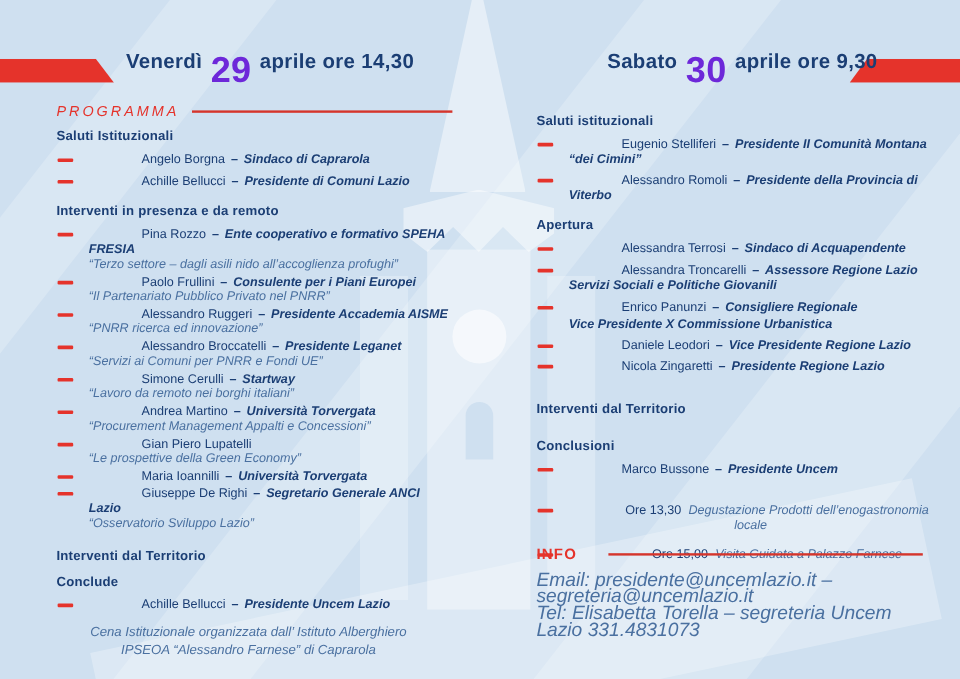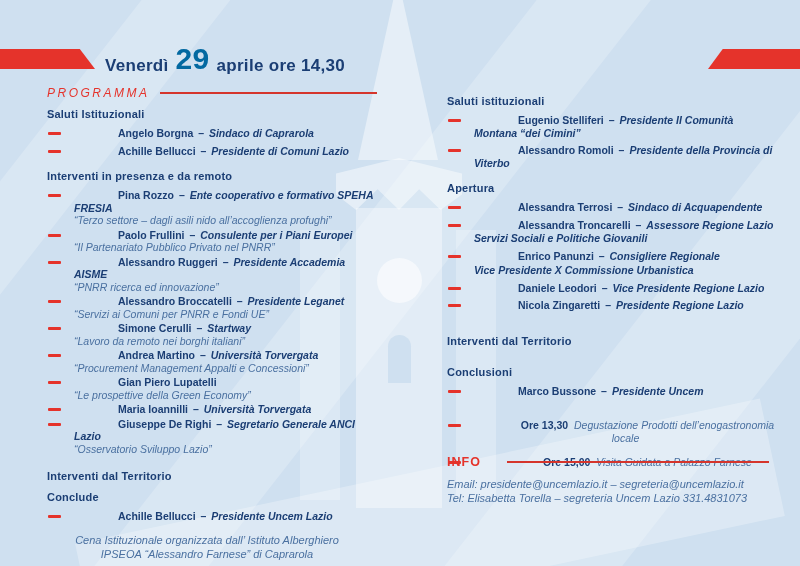--- a/index.html
+++ b/index.html
@@ -50,24 +50,24 @@
   }
 
   
   .ribbon { position: absolute; top: 49px; height: 20px; background: #e5332b; }
   .ribbon-left { left: 0; width: 95px; clip-path: polygon(0 0, 84% 0, 100% 100%, 0 100%); }
   .ribbon-right { left: 708px; width: 92px; clip-path: polygon(16% 0, 100% 0, 100% 100%, 0 100%); }
 
   
   .date-header {
     position: absolute; top: 42px;
-    display: flex; align-items: flex-end; gap: 7px;
+    display: flex; align-items: flex-start; gap: 7px;
     color: #1b3e74; font-weight: 700; font-size: 17px; letter-spacing: 0.3px;
   }
-  .date-header .day { color: #0369a1; font-size: 30px; font-weight: 700; }
+  .date-header .day { color: #6d28d9; font-size: 30px; font-weight: 700; }
   .date-left { left: 105px; }
   .date-right { left: 506px; }
 
   
   .col { position: absolute; width: 330px; }
   .col-left { left: 47px; top: 86px; }
   .col-right { left: 447px; top: 95px; width: 330px; }
 
   .programma-row { display: flex; align-items: center; gap: 10px; height: 14px; margin-bottom: 8px; font-style: italic; }
   .programma-label { color: #e5332b; font-size: 12px; letter-spacing: 2.5px; font-weight: 400; }
@@ -86,40 +86,40 @@
   .mt-conc-r { margin-top: 19px; }
 
   .item { display: flex; margin-bottom: 5px; }
   .item-tight { margin-bottom: 2px; }
   .dash {
     flex: none; width: 13px; height: 3px; border-radius: 1px;
     background: #e5332b; margin-top: 5px; margin-right: 13px; margin-left: 1px;
   }
   .item-text { flex: 1; }
   .line1 { font-size: 10.5px; line-height: 12.5px; color: #1b3e74; }
-  .name { font-weight: 700; color: #1b3e74; padding-left: 44px; }
+  .name { font-weight: 400; color: #1b3e74; padding-left: 44px; }
   .sep { font-weight: 700; color: #1b3e74; margin: 0 2px; }
   .role { font-weight: 700; font-style: italic; color: #1b3e74; }
   .role2 { font-weight: 700; font-style: italic; color: #1b3e74; font-size: 10.5px; line-height: 14px; }
   .quote { font-style: italic; color: #4a70a0; font-size: 10.5px; line-height: 12.5px; }
   .desc { font-style: italic; color: #4a70a0; font-weight: 400; margin-left: 3px; }
   .sched { margin-top: 12px; text-align: center; }
   .sched-first { margin-top: 22px; }
 
   .cena {
     margin-top: 10px; text-align: center;
     font-style: italic; color: #4a70a0; font-size: 11px; line-height: 14.5px;
     width: 320px;
   }
 
   
   .info-block { position: absolute; left: 447px; top: 455px; width: 322px; }
   .info-row { display: flex; align-items: center; gap: 26px; height: 14px; margin-bottom: 8px; }
   .info-label { color: #e5332b; font-size: 12.5px; font-weight: 700; letter-spacing: 1px; }
-  .info-line { font-style: italic; color: #4a70a0; font-size: 11px; line-height: 14px; }
+  .info-line { font-style: italic; color: #4a70a0; font-size: 16px; line-height: 14px; }
 
   
   .footer-note {
     position: absolute; left: 0; top: 534px; width: 800px;
     text-align: center; font-style: italic;
     color: #9db9d6; font-size: 11px; letter-spacing: 0.3px;
   }
 </style>
 </head>
 <body>
@@ -141,20 +141,25 @@
   </div>
 
   <div class="ribbon ribbon-left"></div>
   <div class="ribbon ribbon-right"></div>
 
   <div class="date-header date-left">
     <span>Venerdì</span>
     <span class="day">29</span>
     <span>aprile ore 14,30</span>
   </div>
+  <div class="date-header date-right">
+    <span>Sabato</span>
+    <span class="day">30</span>
+    <span>aprile ore 9,30</span>
+  </div>
 
   <div class="col col-left">
 
     <div class="programma-row">
       <span class="programma-label">PROGRAMMA</span>
       <span class="red-rule"></span>
     </div>
 
     <div class="sec-heading mt-sal">Saluti Istituzionali</div>
 

